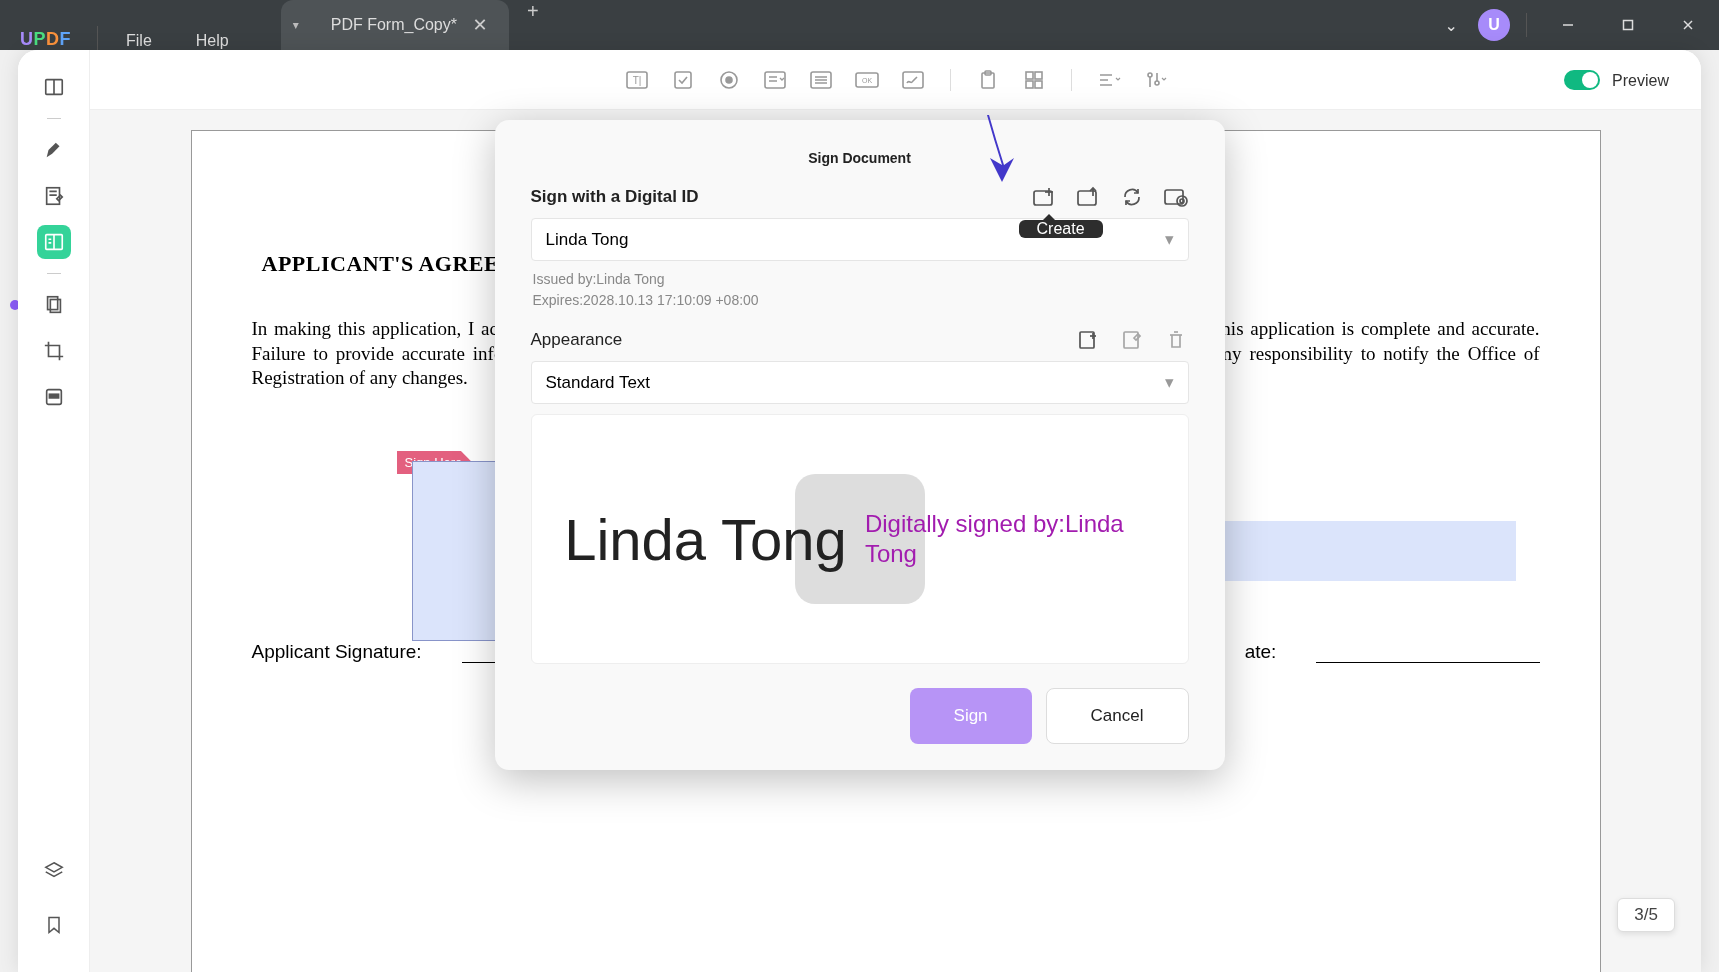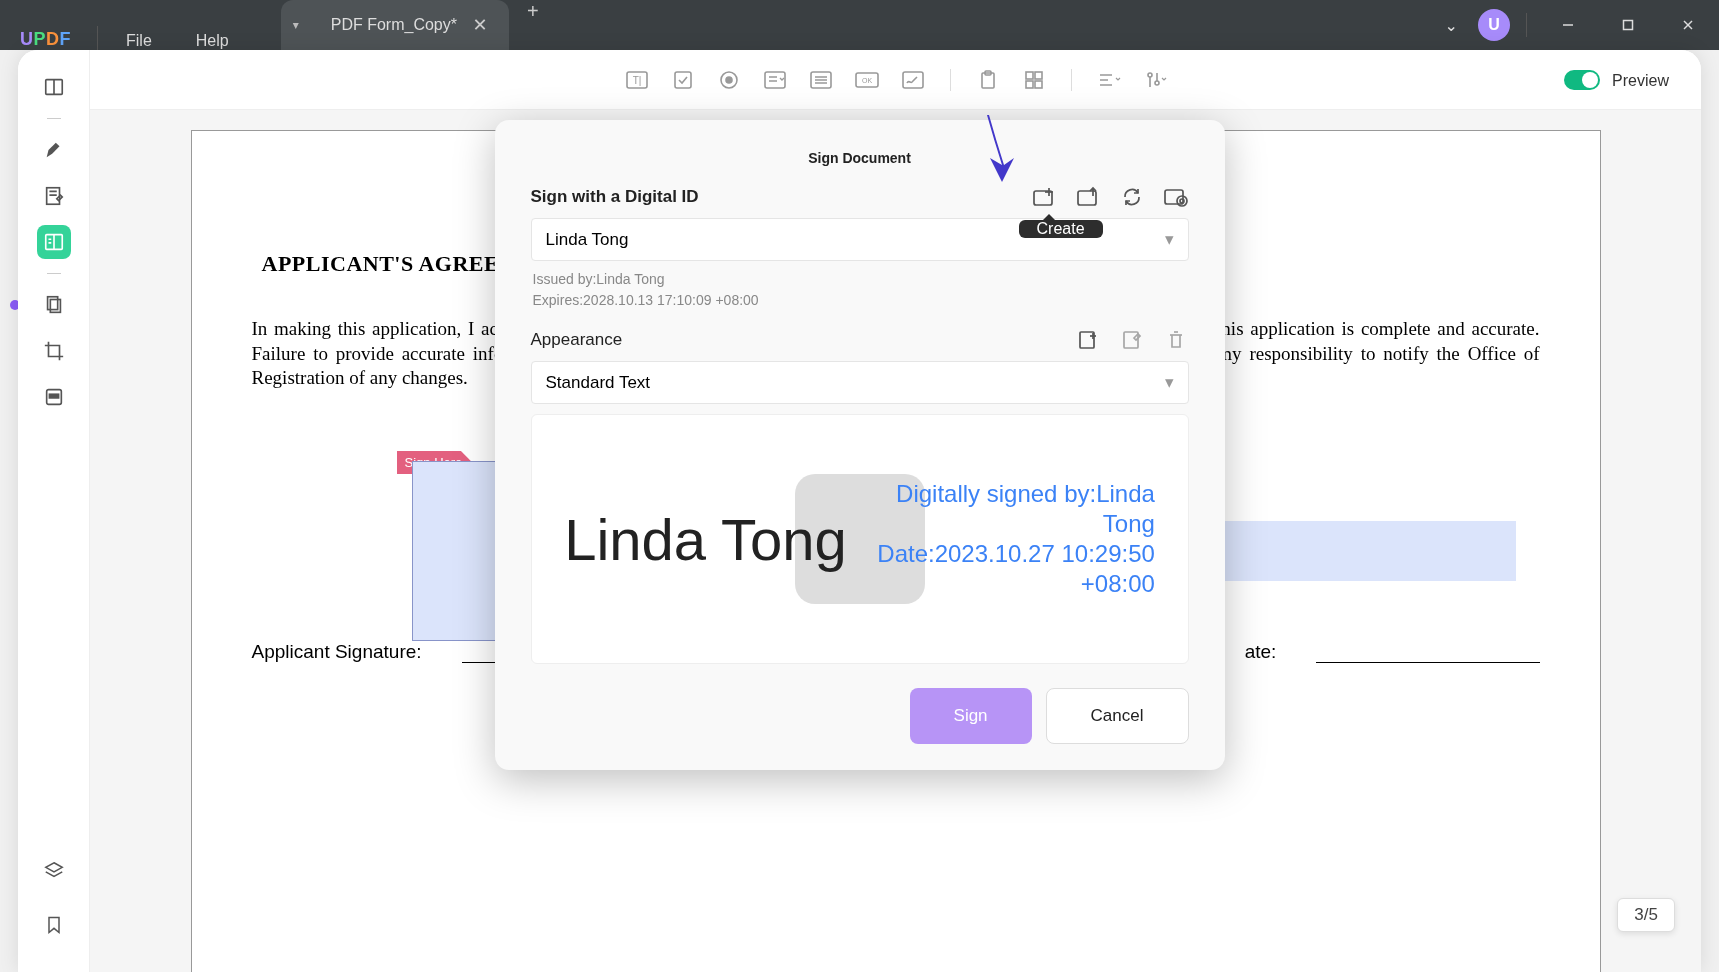--- a/index.html
+++ b/index.html
@@ -70,21 +70,21 @@
 .dlg-icons { display: flex; gap: 18px; position: relative; }
 .dlg-ico { width: 26px; height: 26px; display: flex; align-items: center; justify-content: center; color: #555; cursor: pointer; }
 .tooltip { position: absolute; top: 36px; left: -12px; background: #2d2d2d; color: #fff; padding: 0 18px; border-radius: 6px; font-size: 16px; white-space: nowrap; }
 .tooltip::before { content: ''; position: absolute; top: -6px; left: 24px; border: 6px solid transparent; border-bottom-color: #2d2d2d; border-top: none; }
 .select-field { background: #fff; border: 1px solid #e5e5e5; border-radius: 4px; padding: 10px 14px; font-size: 17px; display: flex; justify-content: space-between; align-items: center; margin-bottom: 8px; cursor: pointer; }
 .meta { font-size: 14px; color: #888; margin-bottom: 16px; padding-left: 2px; }
 .meta-line { line-height: 1.5; }
 .preview-box { background: #fff; border: 1px solid #eee; border-radius: 6px; padding: 30px 20px; display: flex; align-items: center; justify-content: center; gap: 18px; position: relative; margin-top: 10px; margin-bottom: 24px; min-height: 250px; }
 .sig-name { font-size: 58px; color: #222; font-weight: 300; z-index: 2; }
 .sig-stamp-bg { position: absolute; width: 130px; height: 130px; background: #bbb; border-radius: 20px; opacity: 0.5; z-index: 1; left: 50%; top: 50%; transform: translate(-50%, -50%); }
-.sig-meta { font-size: 24px; color: #3b82f6; z-index: 2; max-width: 290px; line-height: 1.25; text-align: right; }
+.sig-meta { font-size: 24px; color: #a21caf; z-index: 2; max-width: 290px; line-height: 1.25; }
 .dlg-btns { display: flex; justify-content: flex-end; gap: 14px; }
 .btn { padding: 17px 44px; border-radius: 8px; font-size: 17px; cursor: pointer; border: none; }
 .btn-primary { background: #b794f6; color: #fff; }
 .btn-secondary { background: #fff; border: 1px solid #ddd; color: #222; text-align: center; }
 
 
 .anno-arrow { position: absolute; top: 110px; left: 972px; z-index: 20; color: #4338ca; }
 
 svg { display: block; }
 </style>
@@ -383,21 +383,20 @@
   <div class="select-field">
     <span>Standard Text</span>
     <span style="color:#999">▾</span>
   </div>
 
   <div class="preview-box">
     <div class="sig-stamp-bg"></div>
     <div class="sig-name">Linda Tong</div>
     <div class="sig-meta">
       <span>Digitally signed by:Linda Tong</span><br>
-      <span>Date:2023.10.27 10:29:50 +08:00</span>
     </div>
   </div>
 
   <div class="dlg-btns">
     <button class="btn btn-primary">Sign</button>
     <button class="btn btn-secondary">Cancel</button>
   </div>
 </div>
 
 <div class="anno-arrow">

